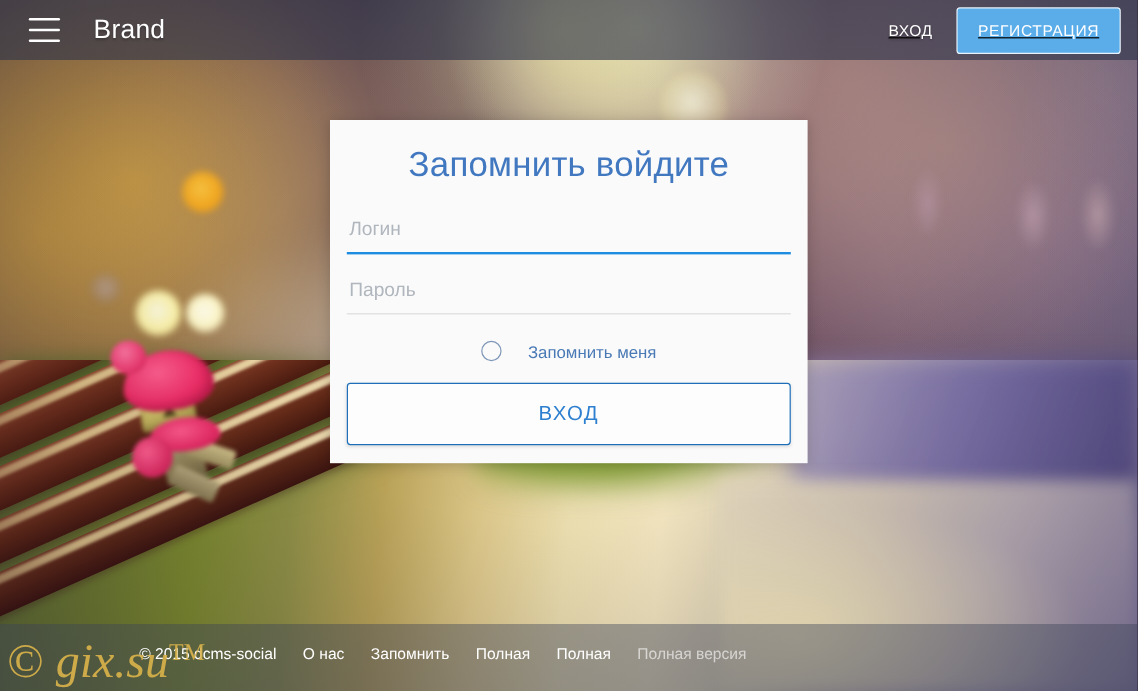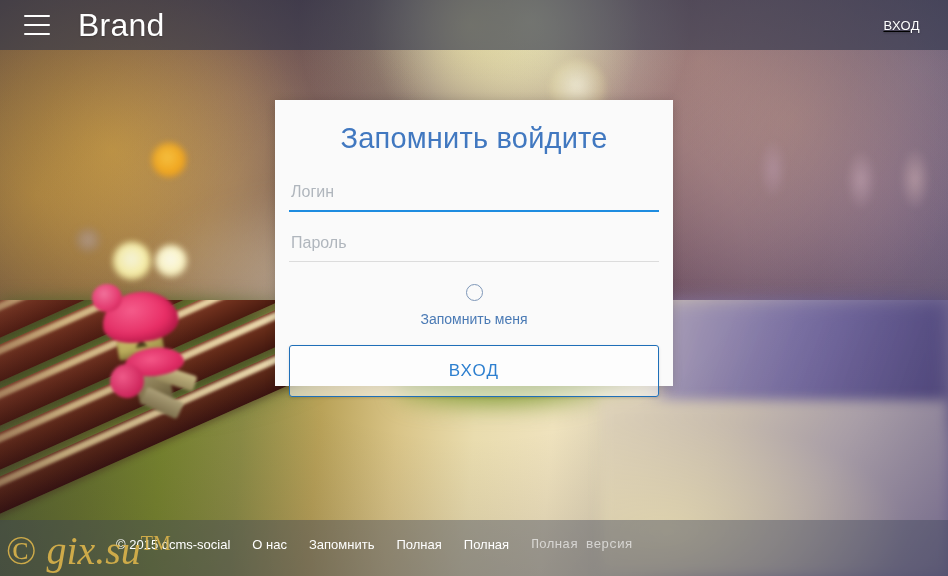--- a/index.html
+++ b/index.html
@@ -233,21 +233,21 @@
     display: flex; flex-direction: column; justify-content: space-between;
     cursor: pointer;
   }
   .burger span {
     display: block; height: 2px; width: 100%;
     background: #fff; border-radius: 1px;
   }
   .brand {
     margin-left: 28px;
     color: #fff;
-    font-size: 32px;
+    font-size: 22px;
     font-weight: 400;
     letter-spacing: .2px;
     cursor: pointer;
     text-shadow: 0 1px 2px rgba(0,0,0,.25);
   }
   .header-right {
     margin-left: auto;
     display: flex;
     align-items: center;
     gap: 0;
@@ -317,24 +317,23 @@
   .field.focused .underline {
     height: 2px;
     background: #1e8ce0;
   }
   .field.pwd { margin-top: 14px; }
 
   .remember-row {
     display: flex;
     align-items: center;
     justify-content: center;
-    gap: 10px;
+    gap: 22px;
     margin: 22px 0 18px 0;
     cursor: pointer;
-    flex-direction: column;
   }
   .radio {
     width: 17px; height: 17px;
     border: 1.6px solid #7e97b8;
     border-radius: 50%;
     background: transparent;
     flex: none;
   }
   .remember-label {
     color: #4a7ab5;
@@ -369,21 +368,21 @@
   }
   .footer-inner {
     display: flex;
     align-items: center;
     gap: 22px;
     margin-left: 116px;
     font-size: 13px;
   }
   .copyright { color: #ffffff; white-space: nowrap; }
   .footer-link { color: #ffffff; cursor: pointer; white-space: nowrap; }
-  .footer-link.muted { color: rgba(255,255,255,.62); font-family: Liberation Mono, monospace; }
+  .footer-link.muted { color: rgba(255,255,255,.62); }
 
   
   .watermark {
     position: absolute;
     left: 6px; bottom: 2px;
     z-index: 30;
     color: #d9b24a;
     font-family: "Liberation Serif", serif;
     font-size: 40px;
     font-style: italic;
@@ -461,20 +460,21 @@
 
   <div class="header">
     <div class="burger">
       <span></span>
       <span></span>
       <span></span>
     </div>
     <div class="brand">Brand</div>
     <div class="header-right">
       <div class="nav-login">ВХОД</div>
+      <div class="btn-register">РЕГИСТРАЦИЯ</div>
     </div>
   </div>
 
   <div class="card">
     <div class="card-title">Запомнить войдите</div>
 
     <div class="field focused">
       <input type="text" placeholder="Логин" style="">
       <div class="underline"></div>
     </div>

